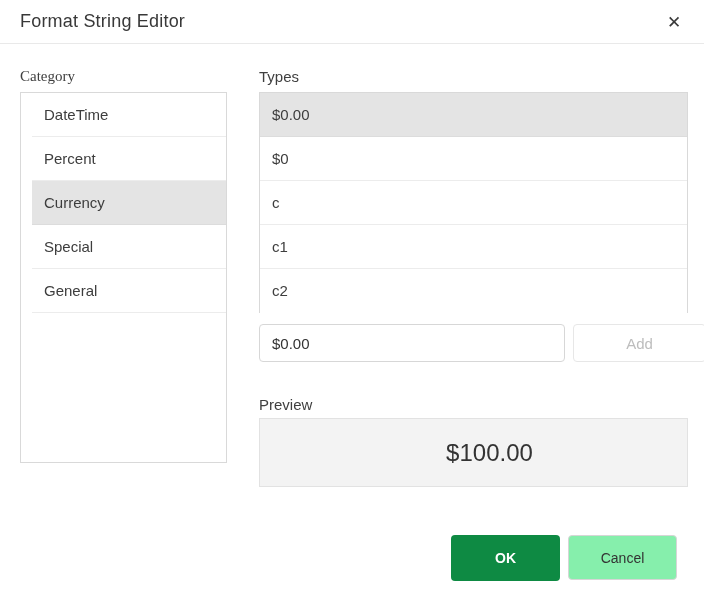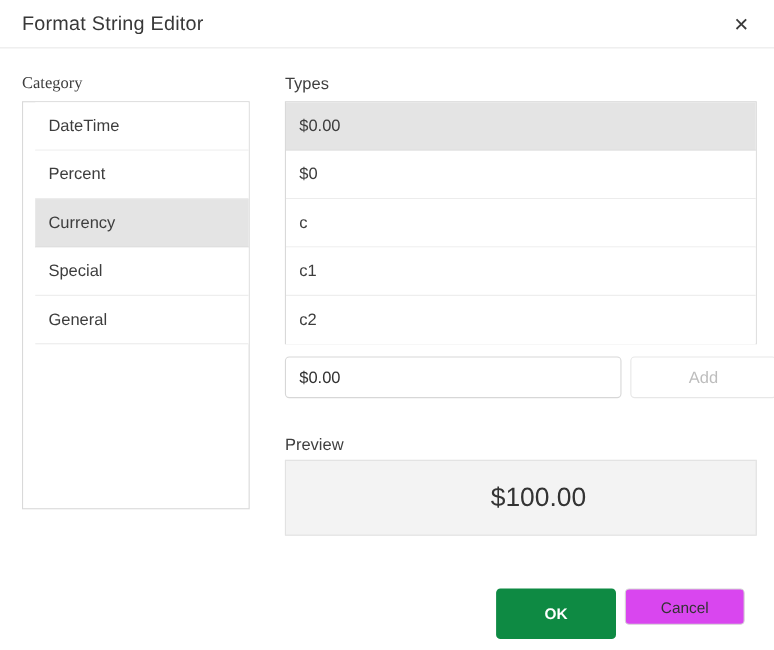--- a/index.html
+++ b/index.html
@@ -87,22 +87,22 @@
   .ok-btn {
     position: absolute; left: 451px; top: 535px;
     width: 109px; height: 46px;
     background: #0e8a43; border: none; border-radius: 4px;
     color: #ffffff; font-size: 14px; font-weight: bold;
     font-family: "Liberation Sans", sans-serif;
     cursor: pointer;
   }
   .cancel-btn {
     position: absolute; left: 568px; top: 535px;
-    width: 109px; height: 33px;
-    background: #d946ef; border: 1px solid #d6d6d6; border-radius: 4px;
+    width: 109px; height: 45px;
+    background: #86efac; border: 1px solid #d6d6d6; border-radius: 4px;
     color: #333333; font-size: 14px;
     font-family: "Liberation Sans", sans-serif;
     cursor: pointer;
   }
 </style>
 </head>
 <body>
 
 <div class="dialog">
 

